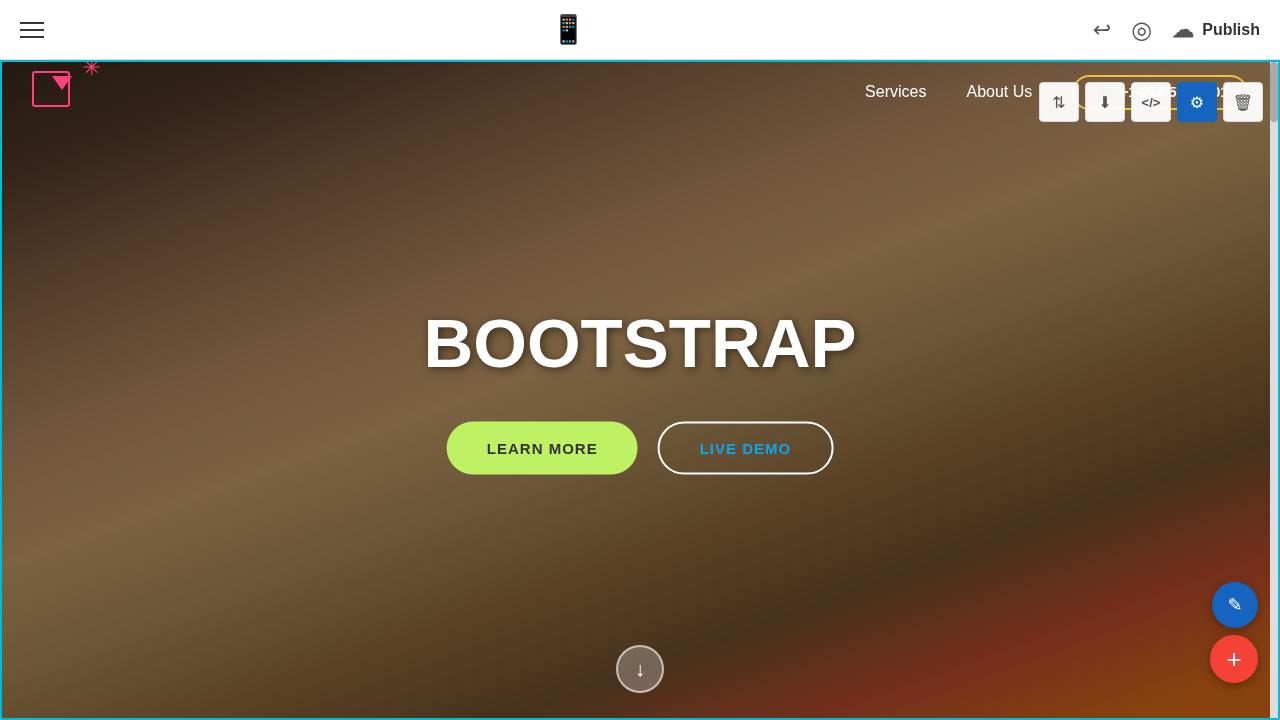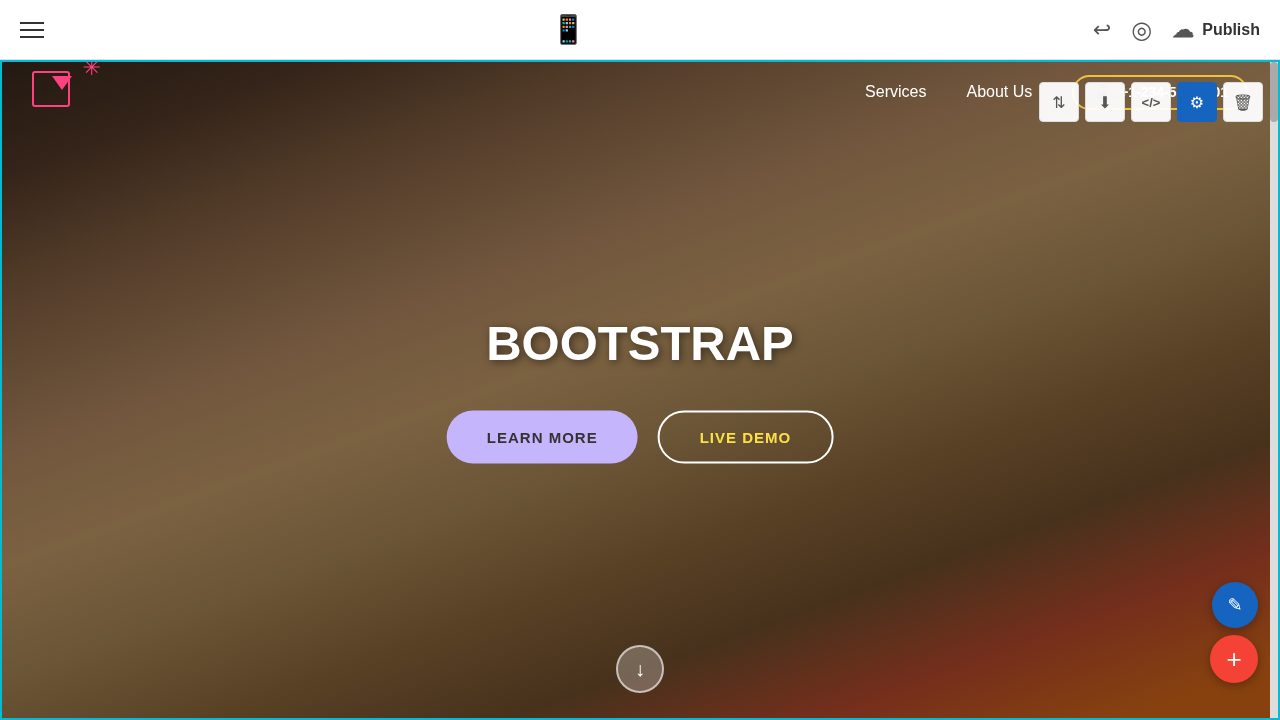--- a/index.html
+++ b/index.html
@@ -139,48 +139,48 @@
     
     .hero-content {
       position: absolute;
       top: 50%;
       left: 50%;
       transform: translate(-50%, -50%);
       text-align: center;
       width: 80%;
     }
     .hero-title {
-      font-size: 49px;
+      font-size: 69px;
       font-weight: 900;
       color: #fff;
       text-transform: uppercase;
       line-height: 1.1;
       text-shadow: 2px 2px 8px rgba(0,0,0,0.5);
       margin-bottom: 40px;
     }
     .hero-buttons {
       display: flex;
       justify-content: center;
       gap: 20px;
     }
     .btn-learn-more {
-      background: #c4b5fd;
+      background: #bef264;
       color: #333;
       border: none;
       border-radius: 30px;
       padding: 16px 40px;
       font-size: 15px;
       font-weight: 700;
       letter-spacing: 1px;
       cursor: pointer;
       text-transform: uppercase;
     }
     .btn-live-demo {
       background: transparent;
-      color: #fde047;
+      color: #0ea5e9;
       border: 2px solid #fff;
       border-radius: 30px;
       padding: 16px 40px;
       font-size: 15px;
       font-weight: 700;
       letter-spacing: 1px;
       cursor: pointer;
       text-transform: uppercase;
     }
 

